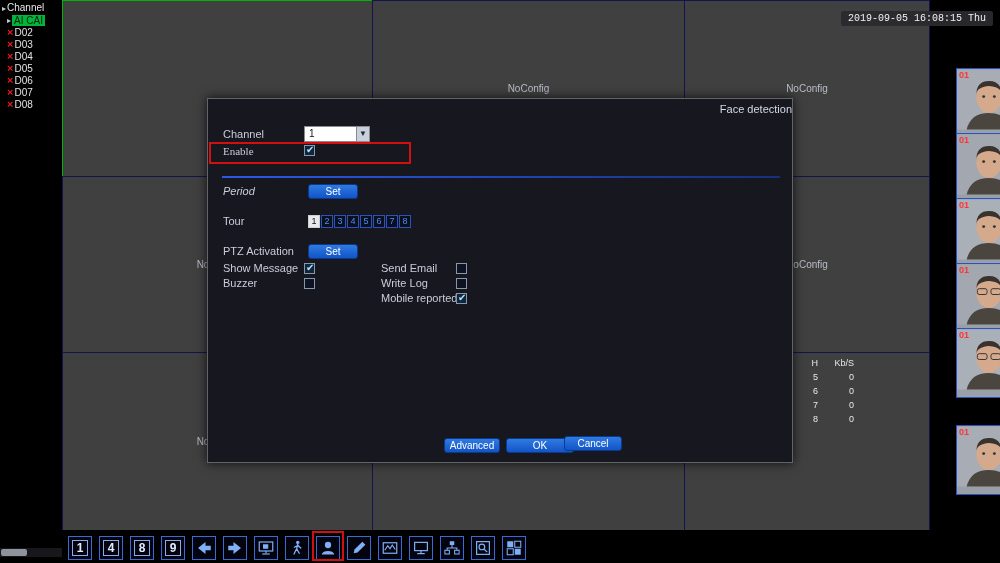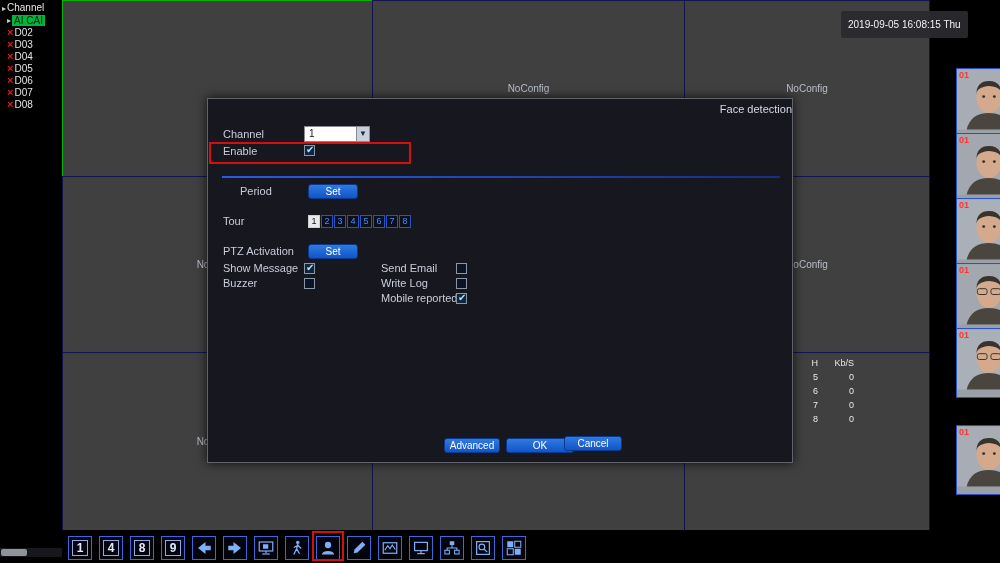--- a/index.html
+++ b/index.html
@@ -23,21 +23,21 @@
           display:flex; align-items:center; justify-content:center; }
   .pane.selected { border:1px solid #00b400; }
   .noconfig { color:#b9bdc9; font-size:10px; }
 
   .stats { position:absolute; left:800px; top:356px; color:#e8e8e8; font-size:9px; z-index:5; }
   .stats .row { display:flex; height:14px; line-height:14px; }
   .stats .c1 { width:18px; text-align:right; }
   .stats .c2 { width:36px; text-align:right; }
 
   .timestamp { position:absolute; left:841px; top:11px; background:rgba(42,42,46,0.95);
-               color:#f2f2f2; font-size:10px; padding:8px 7px; border-radius:2px; z-index:6; }
+               color:#f2f2f2; font-size:10px; padding:2px 7px; border-radius:2px; z-index:6;font-family:Liberation Mono, monospace; }
 
   
   .thumb { position:absolute; left:956px; width:66px; height:70px; border:1px solid #2a52c0;
            overflow:hidden; z-index:6; background:#9aa0a8; }
   .thumb .badge { position:absolute; left:2px; top:1px; color:#ff3434; font-size:9px; font-weight:bold; z-index:2; }
   .thumb svg { display:block; }
 
   
   .dialog { position:absolute; left:207px; top:98px; width:586px; height:365px;
             background:#17171f; border:1px solid #63636b; z-index:10;
@@ -238,27 +238,27 @@
 
 <div class="dialog">
   <div class="dlg-title">Face detection</div>
 
   <div class="dlg-label" style="left:15px;top:29px;">Channel</div>
   <div class="dropdown">
     <span class="val">1</span>
     <span class="arrow-box">▼</span>
   </div>
 
-  <div class="dlg-label" style="left:15px;top:46px;">Enable</div>
+  <div class="dlg-label" style="left:15px;top:46px;font-family:Liberation Serif, serif;">Enable</div>
   <div class="cb checked" style="left:96px;top:46px;"></div>
   <div class="annotation" style="left:1px;top:43px;width:202px;height:22px;"></div>
 
   <div class="separator"></div>
 
-  <div class="dlg-label" style="left:32px;top:86px;">Period</div>
+  <div class="dlg-label" style="left:15px;top:86px;font-style:italic;">Period</div>
   <div class="blue-btn" style="left:100px;top:85px;width:50px;">Set</div>
 
   <div class="dlg-label" style="left:15px;top:116px;">Tour</div>
   <div class="tour-row">
     <div class="tour-btn active">1</div>
     <div class="tour-btn">2</div>
     <div class="tour-btn">3</div>
     <div class="tour-btn">4</div>
     <div class="tour-btn">5</div>
     <div class="tour-btn">6</div>

